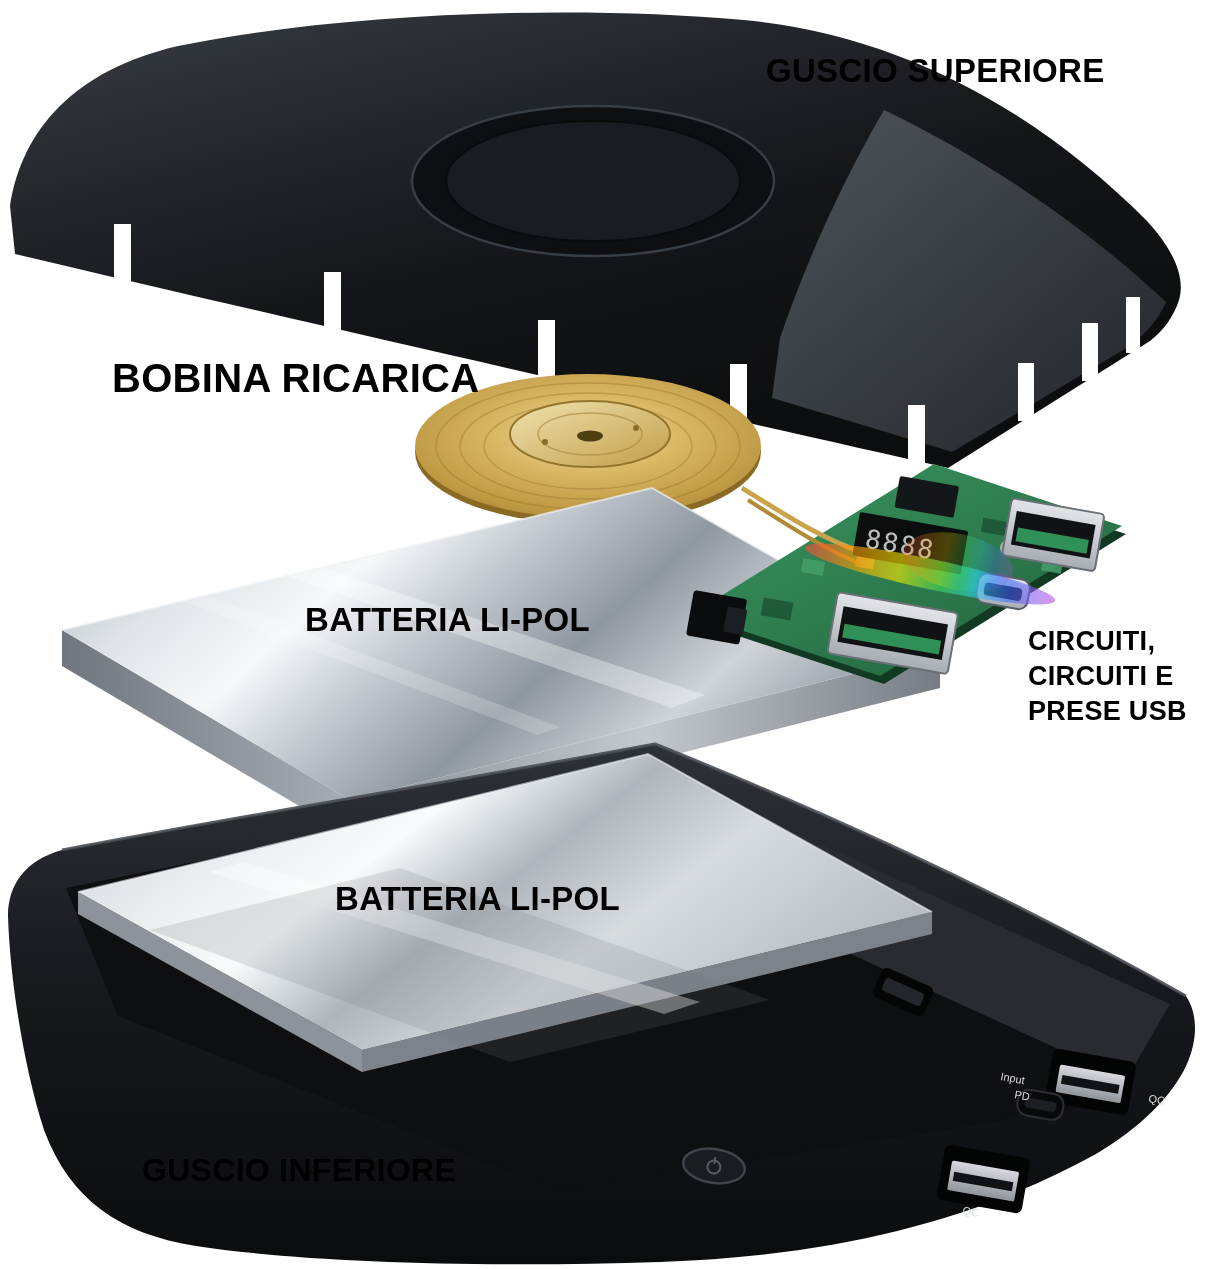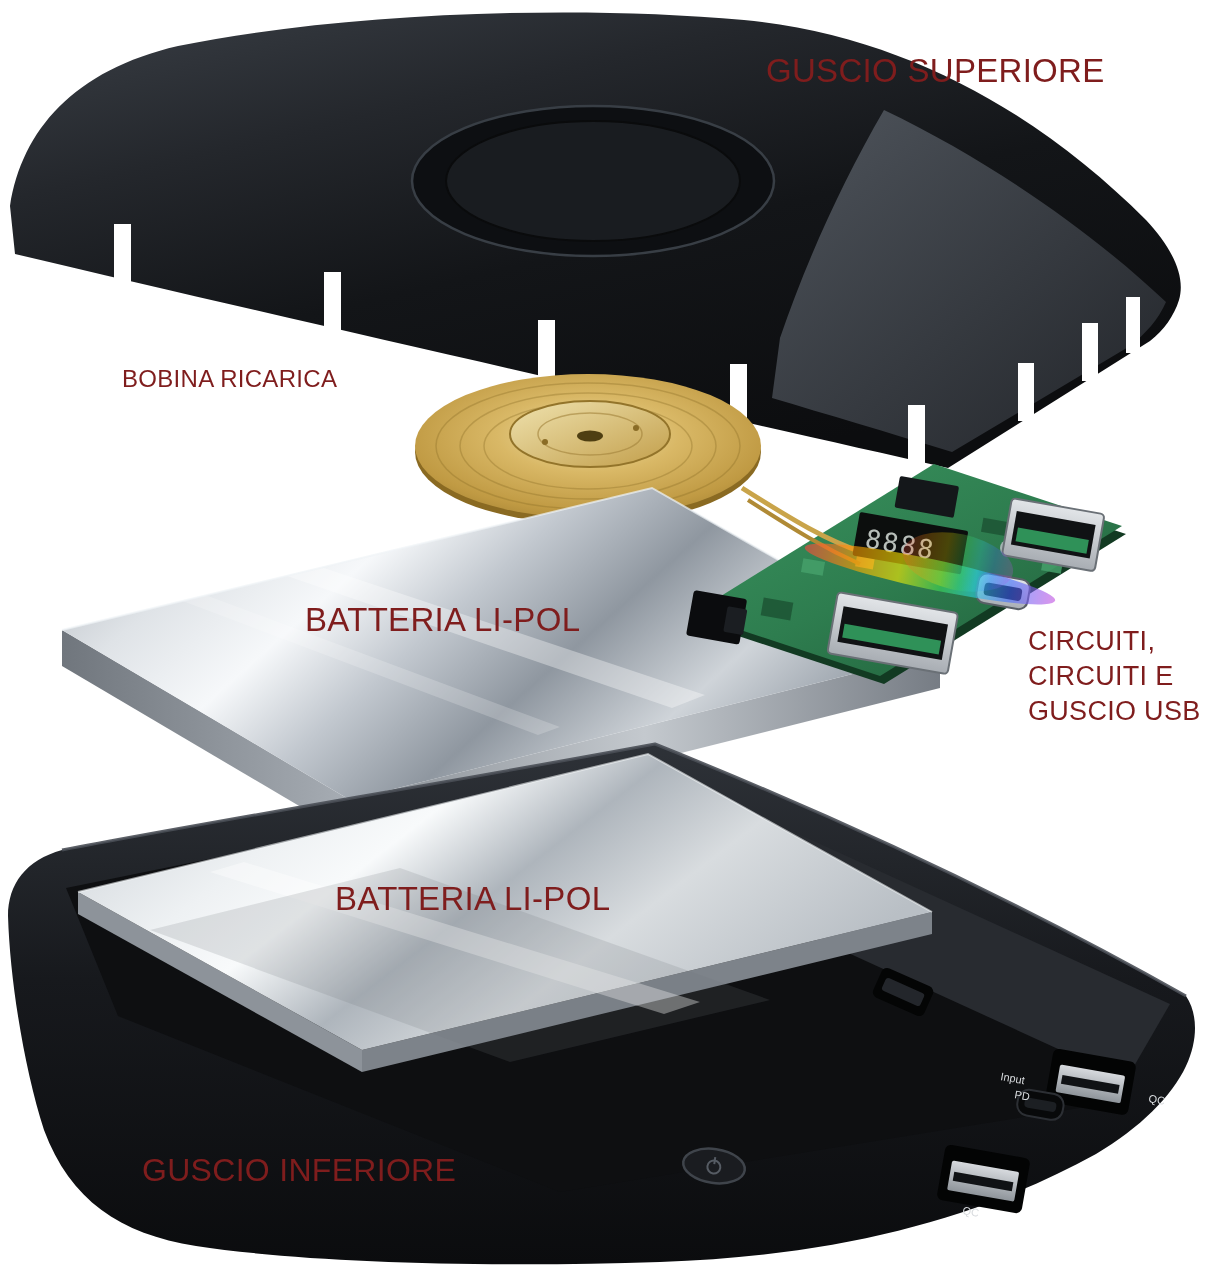--- a/index.html
+++ b/index.html
@@ -1,24 +1,24 @@
 <!DOCTYPE html>
 <html><head>
 <meta charset="utf-8">
 <style>
   html,body{margin:0;padding:0;background:#fff;}
   .canvas{
     position:relative;width:1206px;height:1269px;background:#ffffff;
     font-family:"Liberation Sans", sans-serif;overflow:hidden;
   }
   .canvas svg{position:absolute;left:0;top:0;}
-  .label{position:absolute;color:#7f1d1d;z-index:2;white-space:nowrap;letter-spacing:.3px;}
+  .label{position:absolute;color:#000000;z-index:2;white-space:nowrap;letter-spacing:.3px;font-weight:bold;}
   .label .line{display:block;}
   .lbl-top-shell{left:766px;top:52px;font-size:33px;}
-  .lbl-coil{left:122px;top:356px;font-size:24px;line-height:45px;text-align:center;}
+  .lbl-coil{left:112px;top:356px;font-size:40px;line-height:45px;text-align:center;}
   .lbl-batt1{left:305px;top:601px;font-size:33px;}
   .lbl-circuits{left:1028px;top:624px;font-size:27px;line-height:35px;}
   .lbl-batt2{left:335px;top:880px;font-size:33px;}
   .lbl-bottom{left:142px;top:1152px;font-size:32px;}
   .svg-tiny-text{font-family:"Liberation Sans",sans-serif;font-size:11px;fill:#d8dbde;}
   .svg-display-text{font-family:"DejaVu Sans Mono",monospace;font-size:26px;fill:#e3ebe5;opacity:.8;letter-spacing:2px;}
 </style>
 </head>
 <body>
 
@@ -270,20 +270,20 @@
 
 <div class="label lbl-coil">
   <span class="line">BOBINA RICARICA</span>
 </div>
 
 <div class="label lbl-batt1">BATTERIA LI-POL</div>
 
 <div class="label lbl-circuits">
   <span class="line">CIRCUITI,</span>
   <span class="line">CIRCUITI E</span>
-  <span class="line">GUSCIO USB</span>
+  <span class="line">PRESE USB</span>
 </div>
 
 <div class="label lbl-batt2">BATTERIA LI-POL</div>
 
 <div class="label lbl-bottom">GUSCIO INFERIORE</div>
 
 </div>
 
 </body></html>

